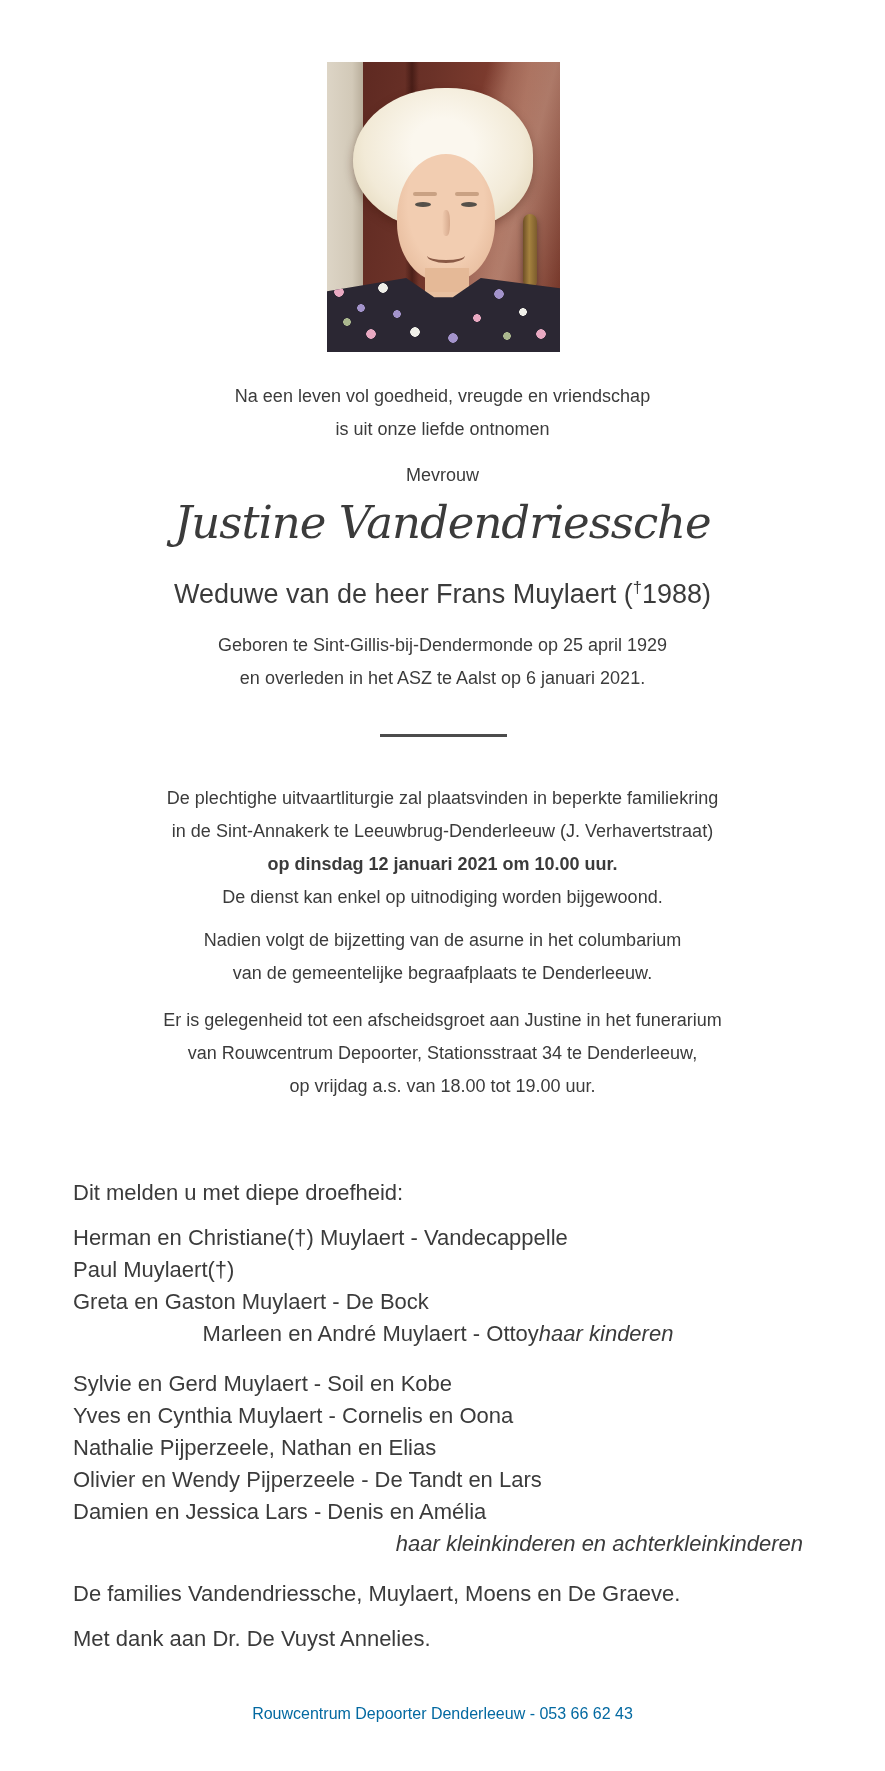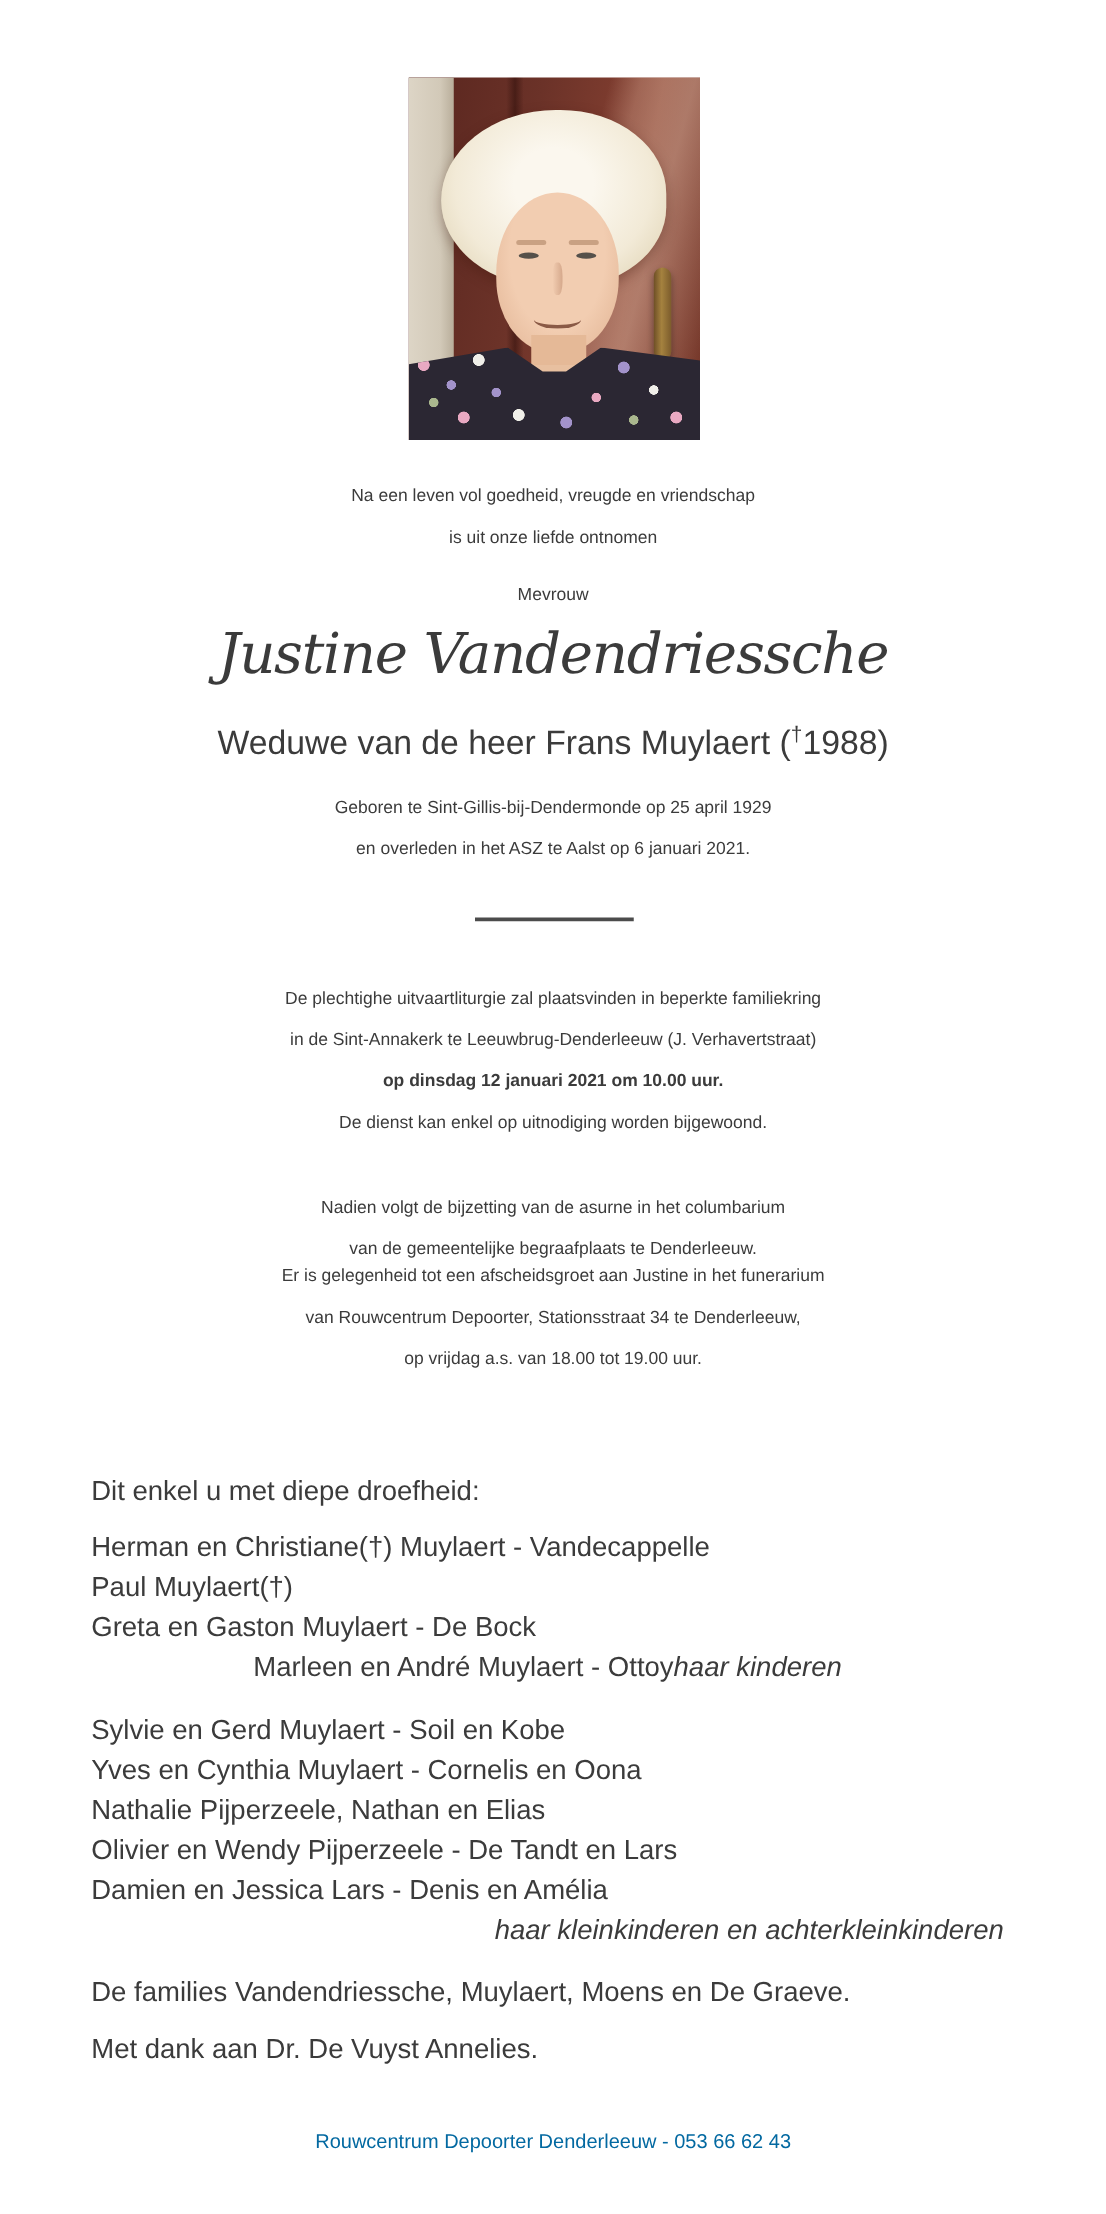--- a/index.html
+++ b/index.html
@@ -6,21 +6,21 @@
   .card{
     position:relative;
     width:885px;height:1771px;
     background:#ffffff;
     font-family:"Liberation Sans", sans-serif;
     color:#3b3b3b;
     overflow:hidden;
   }
   .abs{position:absolute;}
   .center{left:0;right:0;text-align:center;}
-  .body-text{font-size:14px;line-height:33px;}
+  .body-text{font-size:18px;line-height:33px;}
   .list-text{font-size:22px;line-height:32px;}
   .bold{font-weight:700;}
   .italic{font-style:italic;}
 
   
   .photo{
     left:327px;top:62px;width:233px;height:290px;
     background:linear-gradient(100deg,#58251e 0%,#6b3228 38%,#7c3b2e 58%,#8f4c3b 72%,#733629 100%);
     overflow:hidden;
   }
@@ -125,32 +125,32 @@
 
   <div class="abs divider"></div>
 
   <div class="abs center body-text" style="top:782px;">
     <div>De plechtighe uitvaartliturgie zal plaatsvinden in beperkte familiekring</div>
     <div>in de Sint-Annakerk te Leeuwbrug-Denderleeuw (J. Verhavertstraat)</div>
     <div class="bold">op dinsdag 12 januari 2021 om 10.00 uur.</div>
     <div>De dienst kan enkel op uitnodiging worden bijgewoond.</div>
   </div>
 
-  <div class="abs center body-text" style="top:949px;">
+  <div class="abs center body-text" style="top:924px;">
     <div>Nadien volgt de bijzetting van de asurne in het columbarium</div>
     <div>van de gemeentelijke begraafplaats te Denderleeuw.</div>
   </div>
 
   <div class="abs center body-text" style="top:1004px;">
     <div>Er is gelegenheid tot een afscheidsgroet aan Justine in het funerarium</div>
     <div>van Rouwcentrum Depoorter, Stationsstraat 34 te Denderleeuw,</div>
     <div>op vrijdag a.s. van 18.00 tot 19.00 uur.</div>
   </div>
 
-  <div class="abs left-col list-text" style="top:1177px;">Dit enkel u met diepe droefheid:</div>
+  <div class="abs left-col list-text" style="top:1177px;">Dit melden u met diepe droefheid:</div>
 
   <div class="abs left-col list-text" style="top:1222px;">
     <div>Herman en Christiane(†) Muylaert - Vandecappelle</div>
     <div>Paul Muylaert(†)</div>
     <div>Greta en Gaston Muylaert - De Bock</div>
     <div class="row-split">
       <span>Marleen en André Muylaert - Ottoy</span>
       <span class="italic">haar kinderen</span>
     </div>
   </div>

